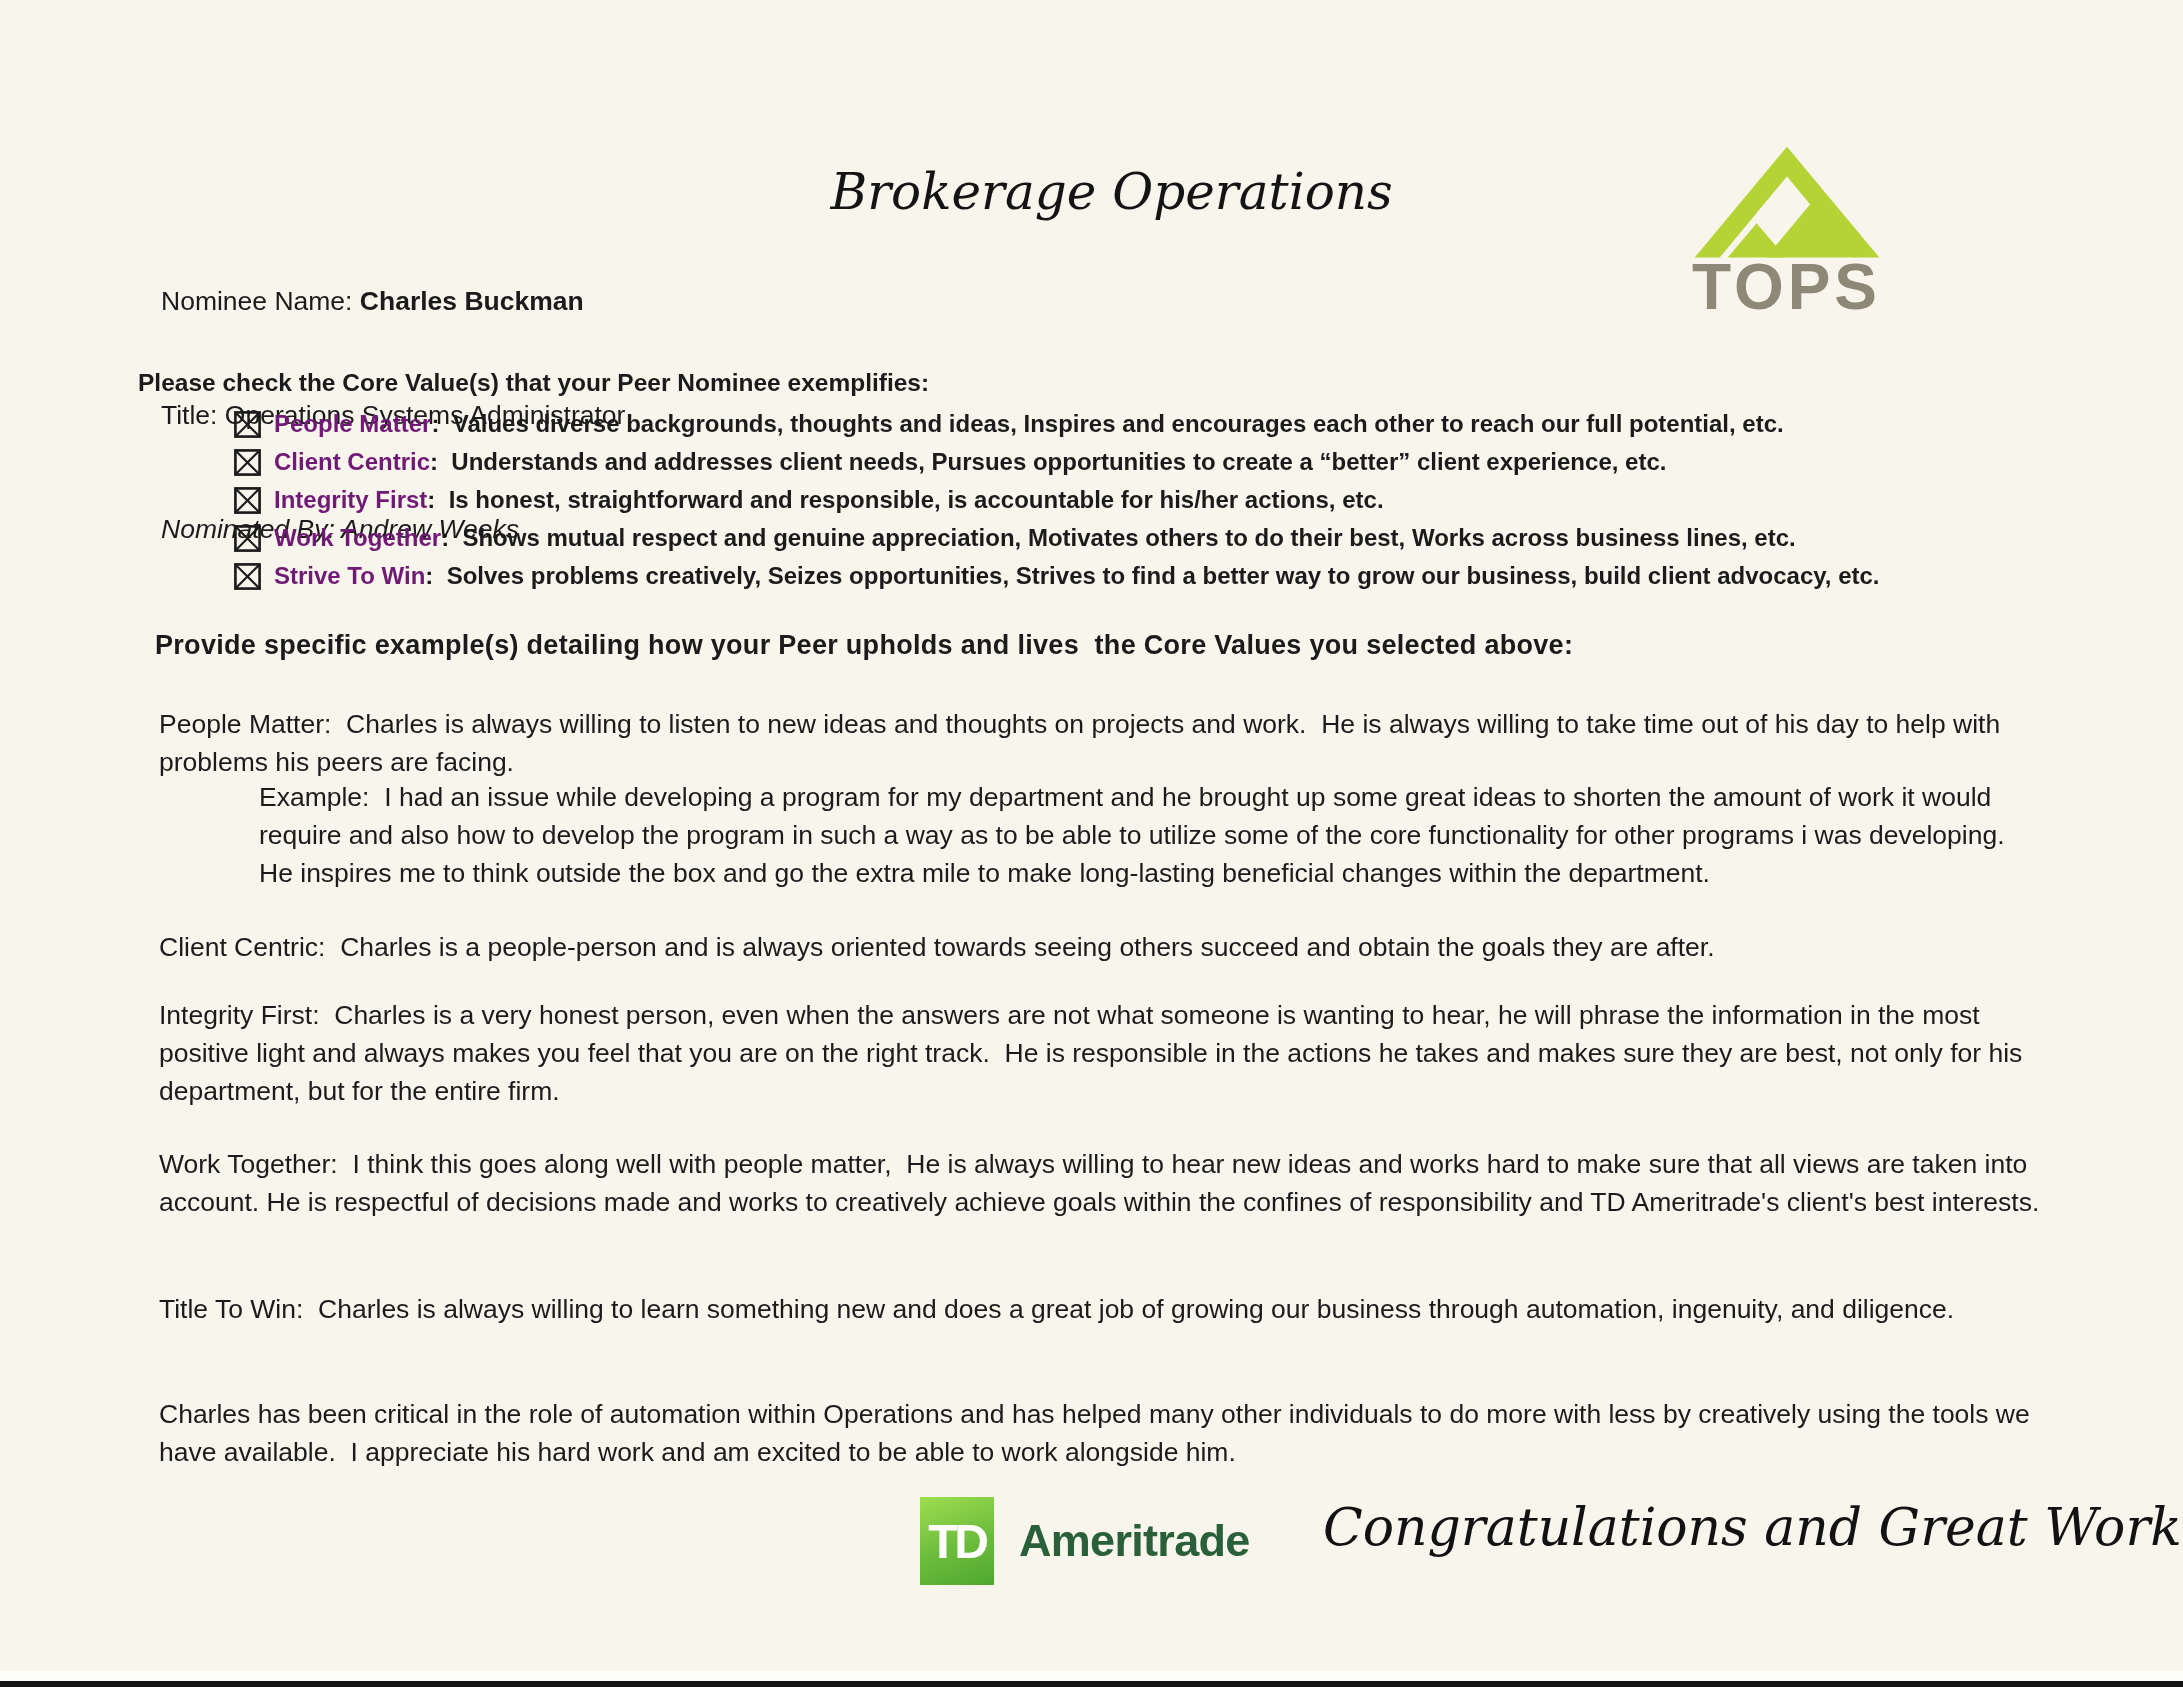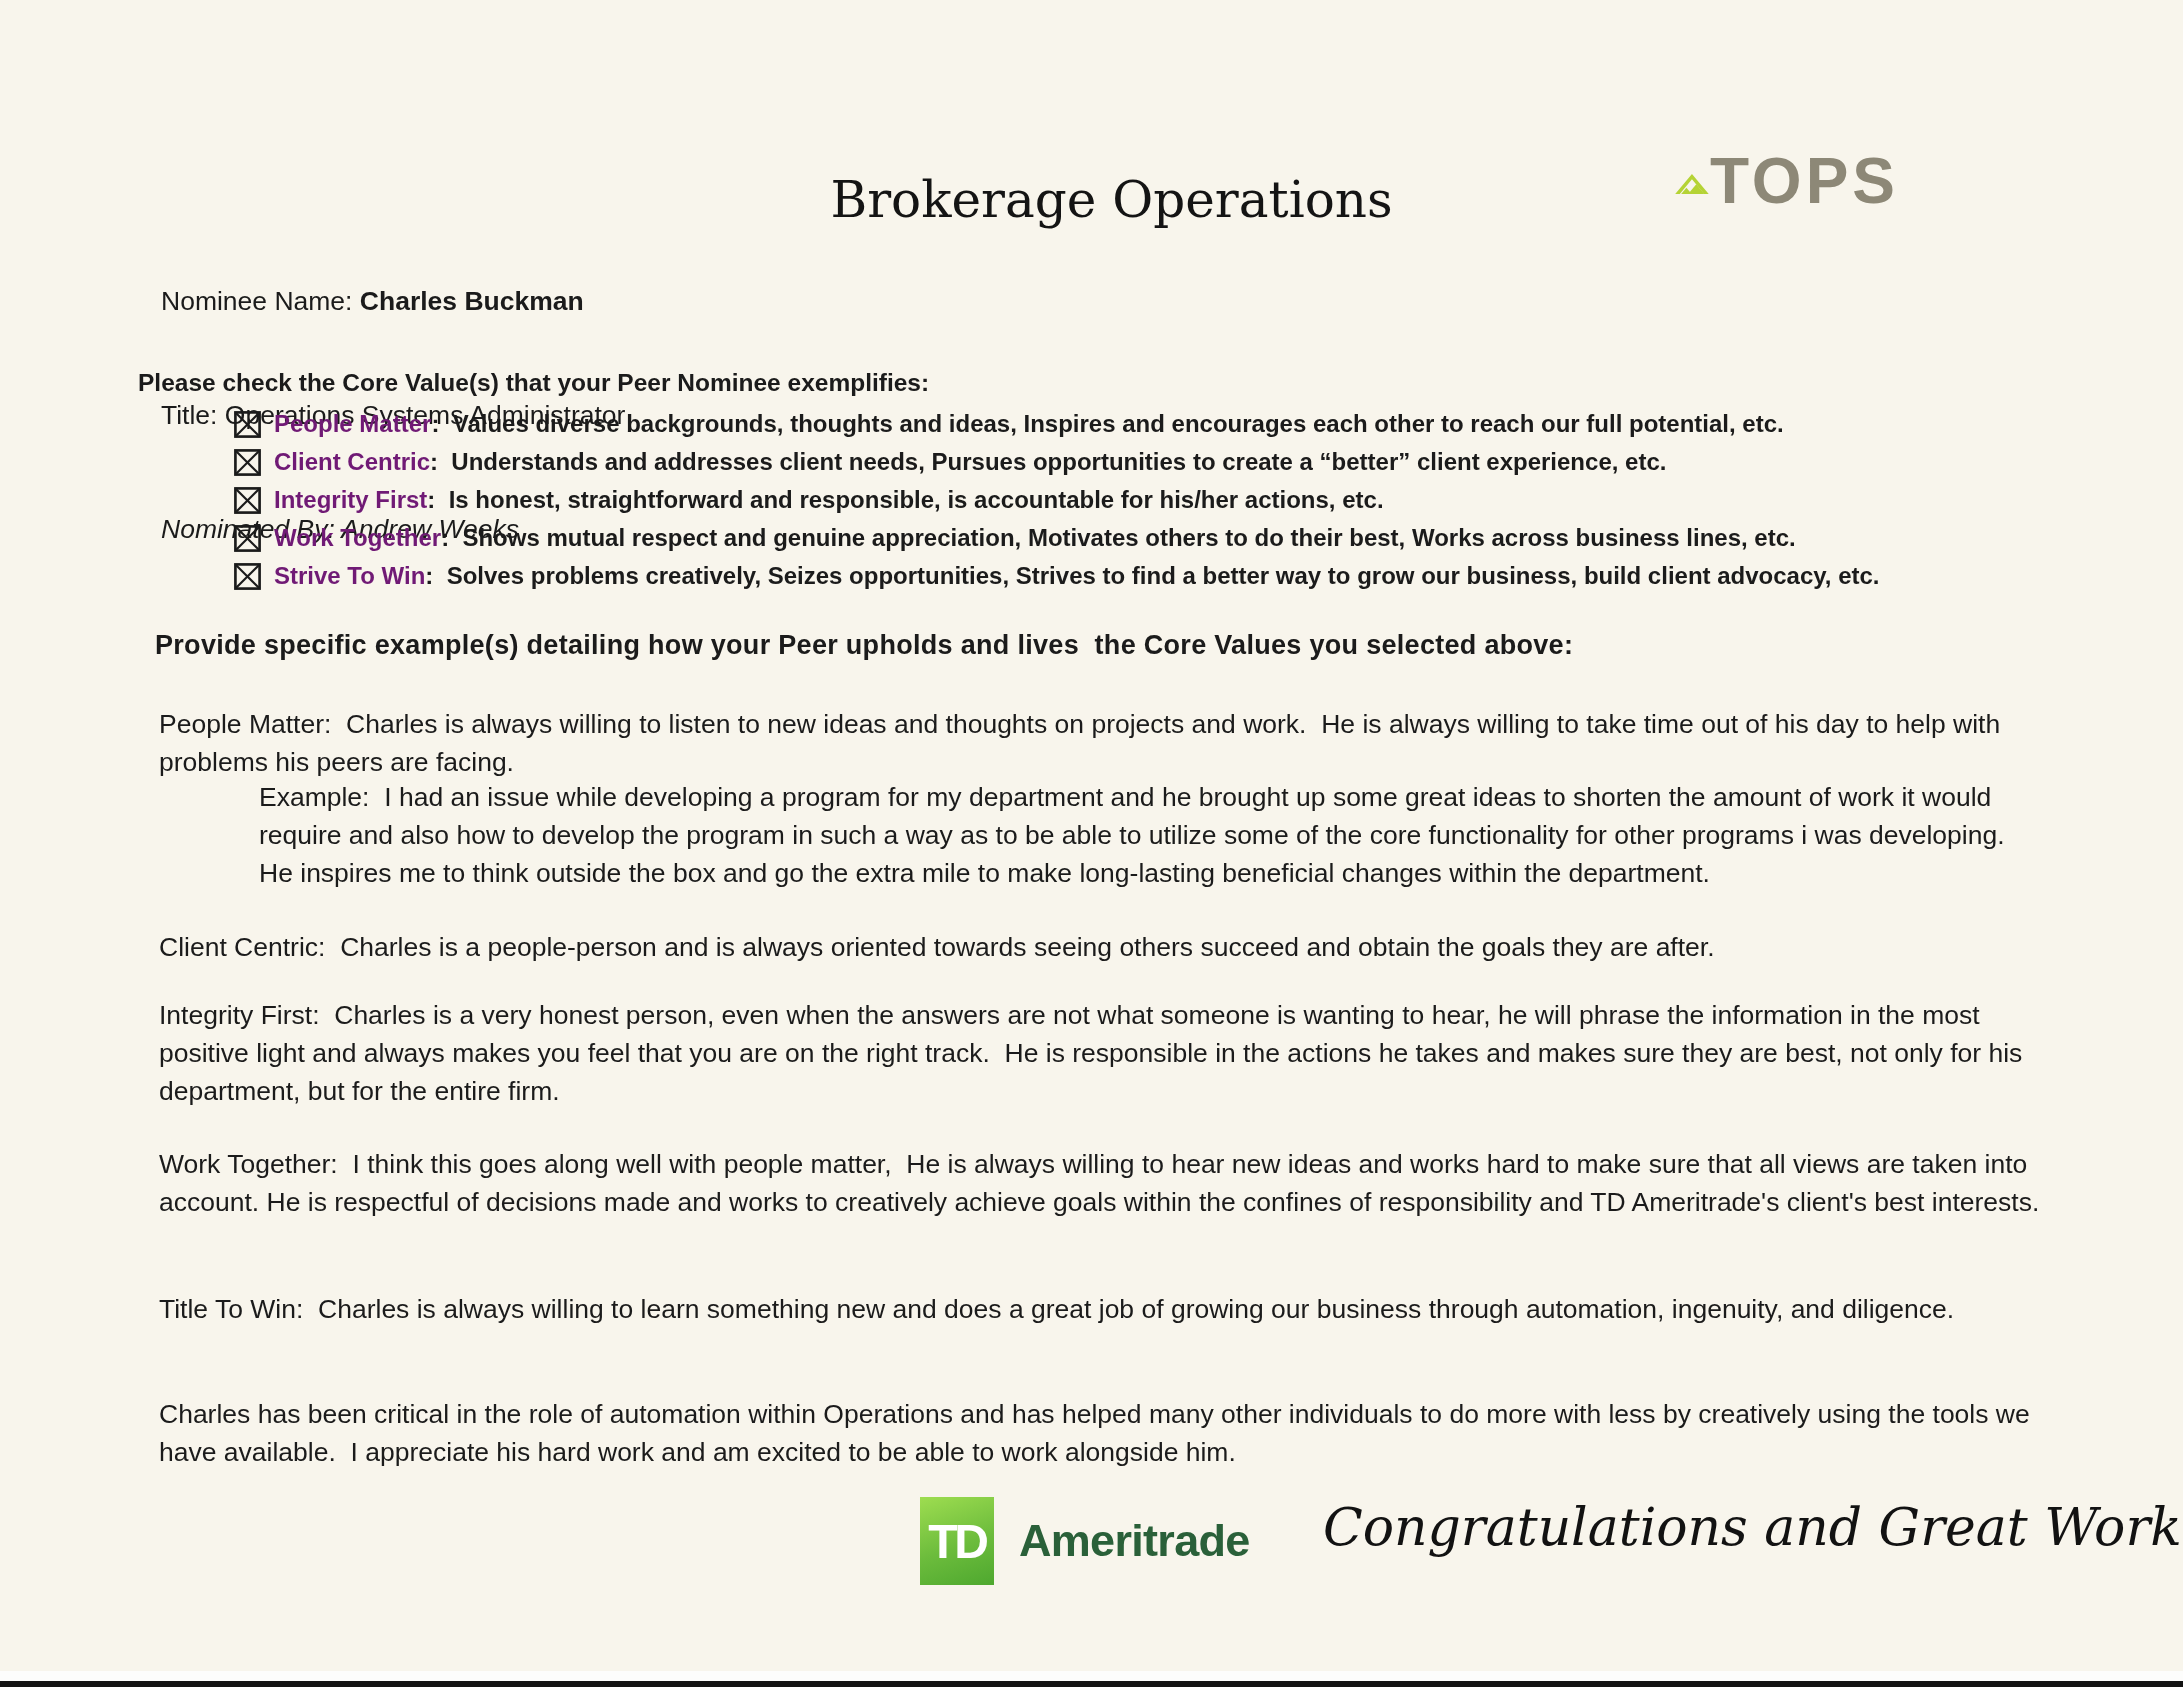--- a/index.html
+++ b/index.html
@@ -33,32 +33,34 @@
     font-family: "DejaVu Serif", serif;
     font-style: italic;
     font-weight: bold;
     font-size: 66px;
     line-height: 73px;
     color: #141414;
     white-space: nowrap;
   }
   .club-subtitle {
     font-family: "DejaVu Serif", serif;
+    font-style: italic;
     font-size: 50px;
     line-height: 60px;
-    margin-top: 32px;
+    margin-top: 24px;
     color: #141414;
     white-space: nowrap;
   }
 
   .tops-logo {
     position: absolute;
-    left: 1674px; top: 124px;
+    left: 1674px; top: 140px;
     width: 225px;
     display: flex;
+    flex-direction: column;
     align-items: center;
   }
   .tops-text {
     font-size: 64px;
     font-weight: bold;
     letter-spacing: 4px;
     color: #8d8877;
     margin-top: -5.3px;
     line-height: 66px;
   }

